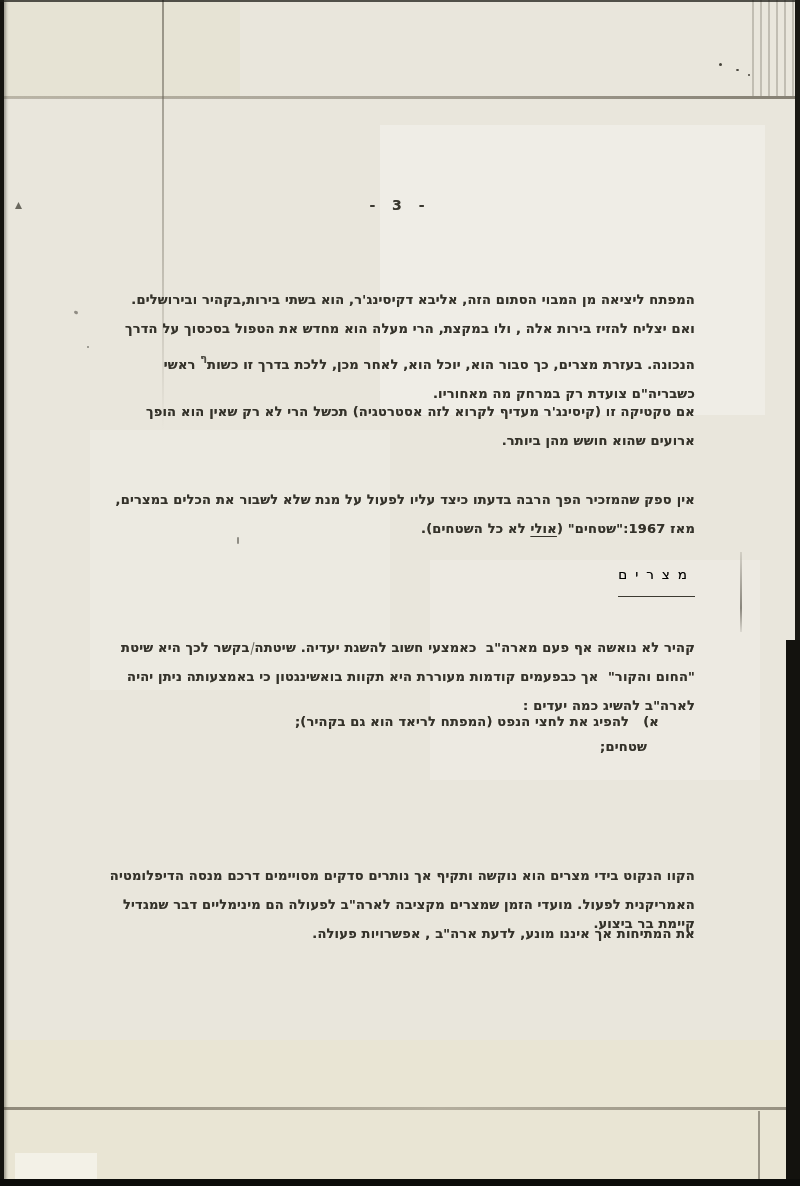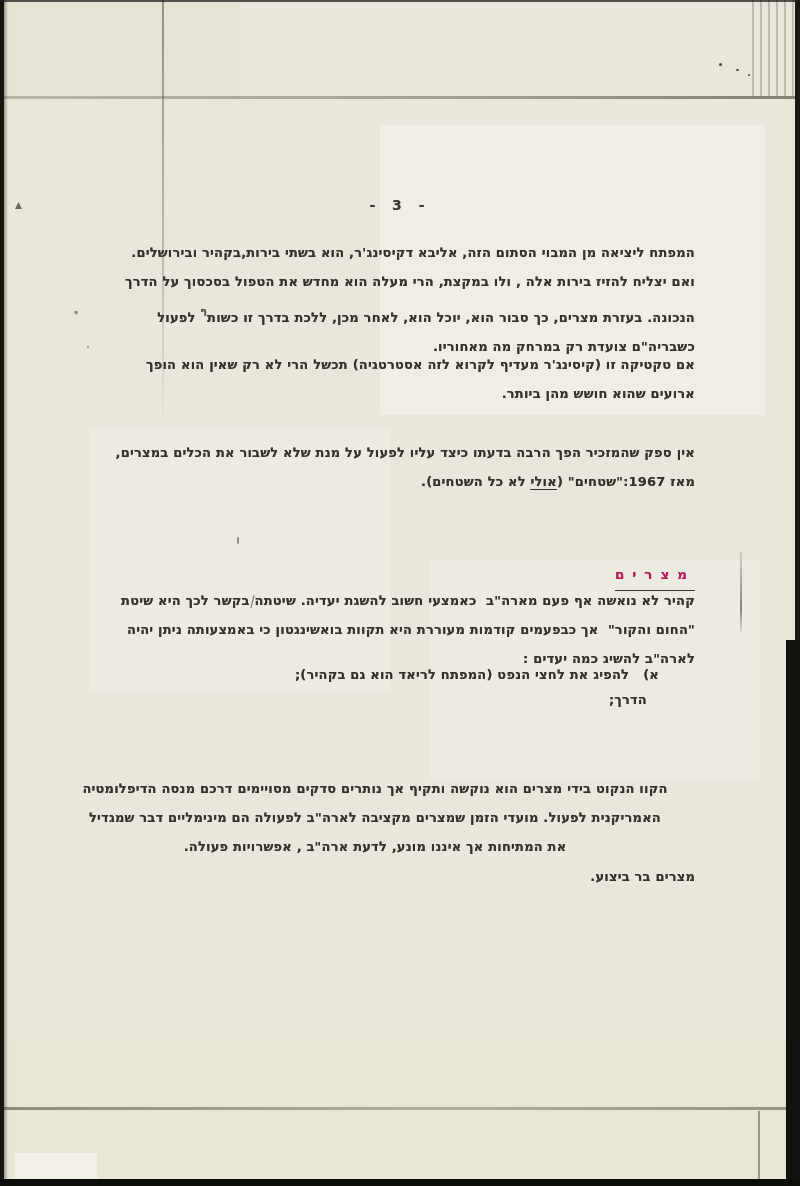--- a/index.html
+++ b/index.html
@@ -50,33 +50,34 @@
   .speck-b{left:87px;top:346px;width:2px;height:2px;opacity:.6;}
   .speck-c{left:237px;top:537px;width:2px;height:7px;border-radius:1px;opacity:.55;}
   
   .txt{
     position:absolute;left:55px;right:105px;
     direction:rtl;text-align:right;
     font-size:13px;font-weight:bold;
     line-height:29px;letter-spacing:0.2px;
     color:#34322a;
     text-shadow:0 0 0.6px rgba(52,50,42,0.55);
+    margin-top:47px;
   }
   .line{white-space:pre;}
   .page-number{
     position:absolute;left:0;right:0;top:197px;
     text-align:center;font-size:14px;font-weight:bold;
     letter-spacing:6px;color:#3a382f;
     text-shadow:0 0 0.6px rgba(52,50,42,0.5);
   }
   .heading-wrap{position:absolute;right:105px;top:564px;direction:rtl;}
   .heading{
-    display:inline-block;font-size:13.5px;font-weight:bold;
-    letter-spacing:8px;color:#be185d;
-    border-bottom:1.5px solid #3c3a31;padding-bottom:8px;
+    display:inline-block;font-size:13.5px;font-weight:normal;
+    letter-spacing:8px;color:#000000;
+    border-bottom:1.5px solid #3c3a31;padding-bottom:14px;
     text-shadow:0 0 0.6px rgba(52,50,42,0.55);
   }
   .list .line{line-height:25px;}
   .li-first{padding-right:36px;text-align:right;}
   .li-cont{padding-right:48px;}
   .marker{margin-left:14px;}
   .u{text-decoration:underline;text-underline-offset:3px;text-align:center;}
   .sup{font-size:10px;vertical-align:8px;letter-spacing:0;opacity:.85;}
   .caret{
     display:inline-block;width:0;height:13px;
@@ -110,21 +111,21 @@
   <div class="speck mark-left-top"></div>
   <div class="speck speck-a"></div>
   <div class="speck speck-b"></div>
   <div class="speck speck-c"></div>
 
   <div class="page-number">- 3 -</div>
 
   <div class="txt" style="top:238px;">
     <div class="line">המפתח ליציאה מן המבוי הסתום הזה, אליבא דקיסינג'ר, הוא בשתי בירות,בקהיר ובירושלים.</div>
     <div class="line">ואם יצליח להזיז בירות אלה , ולו במקצת, הרי מעלה הוא מחדש את הטפול בסכסוך על הדרך</div>
-    <div class="line"><span>הנכונה. בעזרת מצרים, כך סבור הוא, יוכל הוא, לאחר מכן, ללכת בדרך זו כשות</span><span class="sup">ף</span><span> לפעול</span></div>
+    <div class="line"><span>הנכונה. בעזרת מצרים, כך סבור הוא, יוכל הוא, לאחר מכן, ללכת בדרך זו כשות</span><span class="sup">ף</span><span> ראשי</span></div>
     <div class="line">כשבריה"ם צועדת רק במרחק מה מאחוריו.</div>
   </div>
 
   <div class="txt" style="top:350px;">
     <div class="line">אם טקטיקה זו (קיסינג'ר מעדיף לקרוא לזה אסטרטגיה) תכשל הרי לא רק שאין הוא הופך</div>
     <div class="line">ארועים שהוא חושש מהן ביותר.</div>
   </div>
 
   <div class="txt" style="top:438px;">
     <div class="line">אין ספק שהמזכיר הפך הרבה בדעתו כיצד עליו לפעול על מנת שלא לשבור את הכלים במצרים,</div>
@@ -136,31 +137,31 @@
   </div>
 
   <div class="txt" style="top:586px;">
     <div class="line"><span>קהיר לא נואשה אף פעם מארה"ב  כאמצעי חשוב להשגת יעדיה. שיטתה</span><span class="caret"></span><span>בקשר לכך היא שיטת</span></div>
     <div class="line">"החום והקור"  אך כבפעמים קודמות מעוררת היא תקוות בואשינגטון כי באמצעותה ניתן יהיה</div>
     <div class="line">לארה"ב להשיג כמה יעדים :</div>
   </div>
 
   <div class="txt list" style="top:662px;">
     <div class="line li-first"><span class="marker">א)</span><span>להפיג את לחצי הנפט (המפתח לריאד הוא גם בקהיר);</span></div>
-    <div class="line li-cont">הדרך;</div>
+    <div class="line li-cont">שטחים;</div>
   </div>
 
-  <div class="txt" style="top:774px;text-align:center;">
+  <div class="txt" style="top:814px;">
     <div class="line">הקוו הנקוט בידי מצרים הוא נוקשה ותקיף אך נותרים סדקים מסויימים דרכם מנסה הדיפלומטיה</div>
     <div class="line">האמריקנית לפעול. מועדי הזמן שמצרים מקציבה לארה"ב לפעולה הם מינימליים דבר שמגדיל</div>
     <div class="line">את המתיחות אך איננו מונע, לדעת ארה"ב , אפשרויות פעולה.</div>
   </div>
 
   <div class="txt" style="top:862px;">
-    <div class="line">מצרים בר ביצוע.</div>
+    <div class="line">קיימת בר ביצוע.</div>
   </div>
 
   <div class="edge edge-left"></div>
   <div class="edge edge-top"></div>
   <div class="edge edge-right-thin"></div>
   <div class="edge edge-right-wide"></div>
   <div class="edge edge-bottom"></div>
 
 </div>
 

